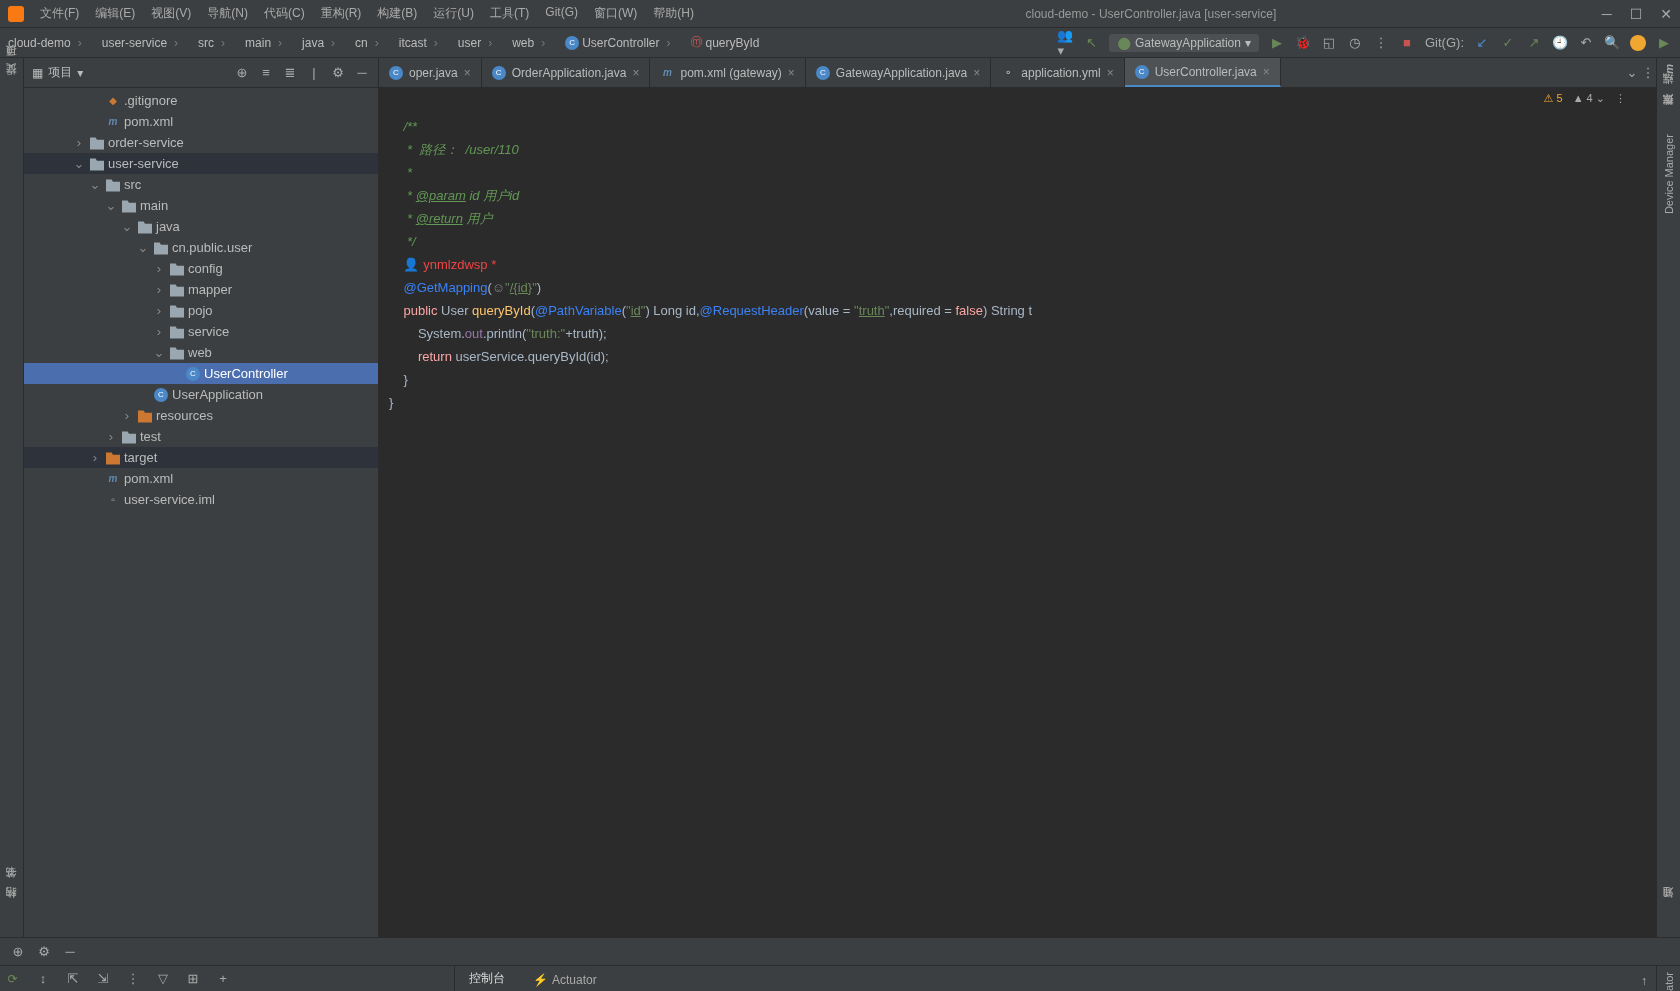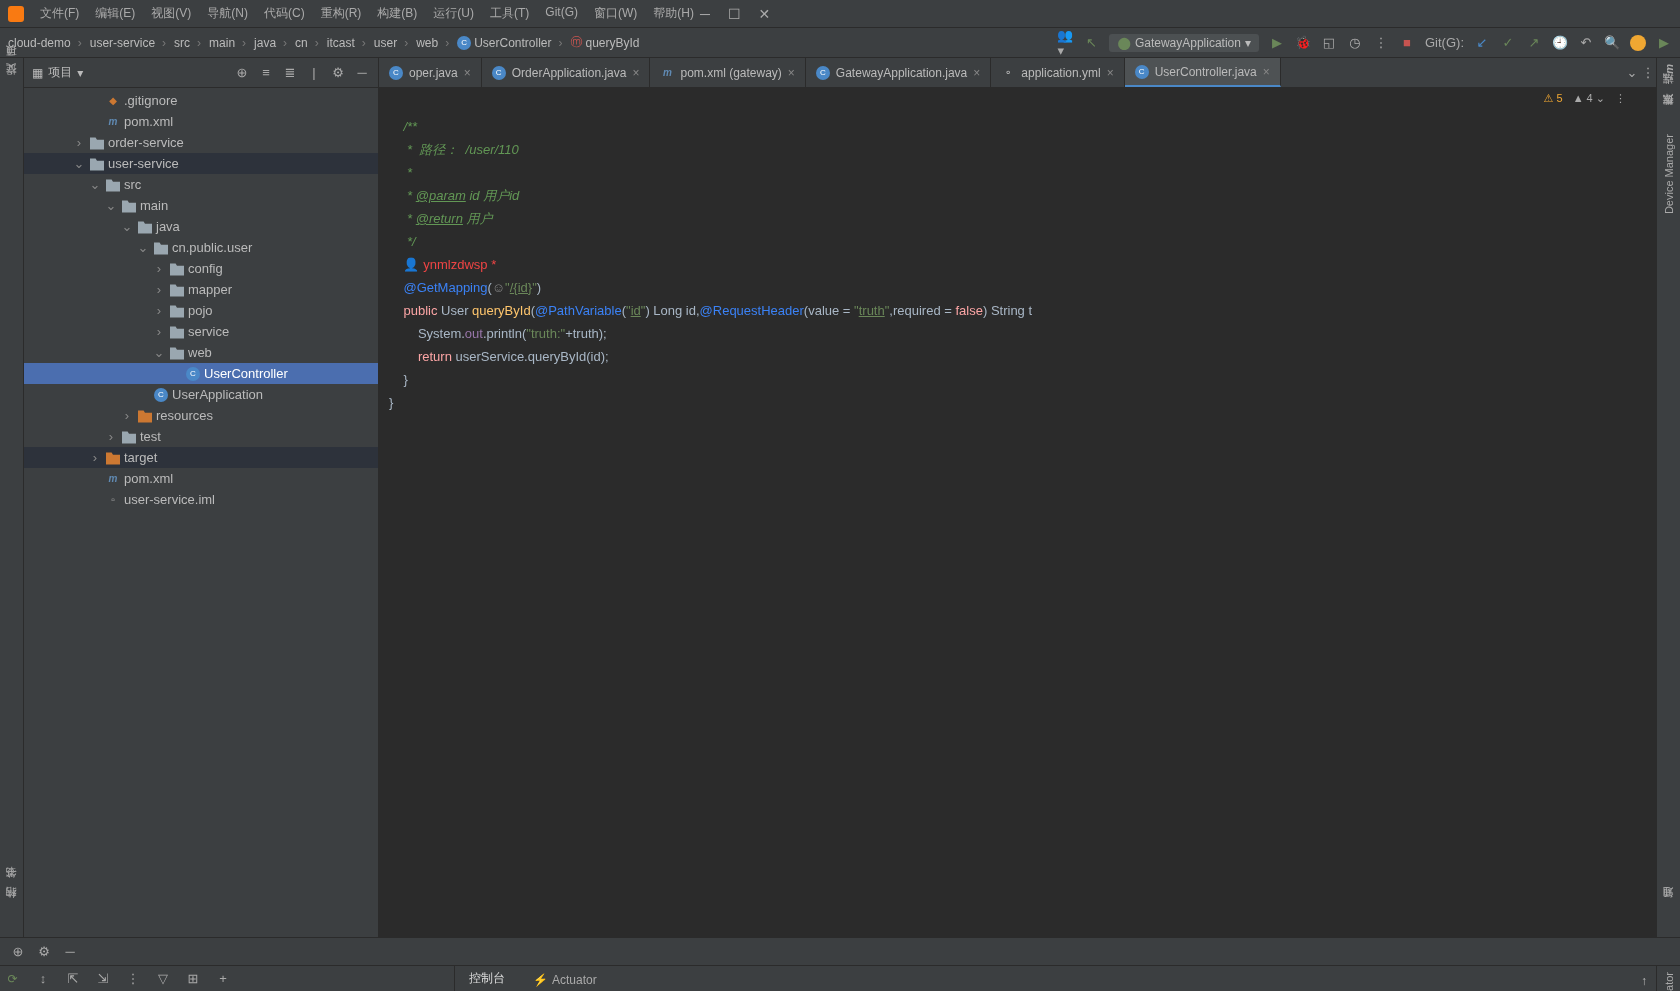--- a/index.html
+++ b/index.html
@@ -4,21 +4,21 @@
 <style>
   *{box-sizing:border-box;margin:0;padding:0;font-family:"Microsoft YaHei","Segoe UI",sans-serif}
   body{background:#2b2b2b;color:#bbb;font-size:12px;overflow:hidden;width:1680px;height:991px;user-select:none}
   .titlebar{height:28px;background:#3c3f41;display:flex;align-items:center;padding:0 8px;color:#aaa;border-bottom:1px solid #2b2b2b}
   .titlebar .logo{width:16px;height:16px;background:#f97a12;border-radius:3px;margin-right:10px}
   .titlebar .menus{display:flex;gap:4px}
   .titlebar .menus span{padding:2px 6px;cursor:default}
   .titlebar .wintitle{flex:1;text-align:center;color:#999}
   .titlebar .winbtns{display:flex;gap:18px;color:#aaa;font-size:14px}
   .navbar{height:30px;background:#3c3f41;border-bottom:1px solid #2b2b2b;display:flex;align-items:center;padding:0 8px}
-  .crumbs{display:flex;align-items:center;gap:8px;flex:1}
+  .crumbs{display:flex;align-items:center;gap:20px;flex:1}
   .crumb{display:flex;align-items:center;gap:3px;color:#bbb}
   .crumb.sep::after{content:"›";margin-left:4px;color:#777}
   .navicons{display:flex;gap:10px;align-items:center}
   .ni{width:16px;height:16px;display:flex;align-items:center;justify-content:center;color:#aaa;font-size:13px}
   .dd{background:#4c5052;padding:2px 8px;border-radius:3px;display:flex;align-items:center;gap:4px}
   .body{display:flex;height:calc(100% - 28px - 30px - 28px - 26px)}
   .leftgutter{width:24px;background:#3c3f41;border-right:1px solid #2b2b2b;display:flex;flex-direction:column;align-items:center;padding-top:6px;gap:20px}
   .vtext{writing-mode:vertical-rl;transform:rotate(180deg);font-size:11px;color:#aaa}
   .rightgutter{width:24px;background:#3c3f41;border-left:1px solid #2b2b2b;display:flex;flex-direction:column;align-items:center;padding-top:6px;gap:20px}
   .sidebar{width:355px;background:#3c3f41;border-right:1px solid #2b2b2b;display:flex;flex-direction:column}
@@ -74,20 +74,21 @@
       <span>导航(N)</span>
       <span>代码(C)</span>
       <span>重构(R)</span>
       <span>构建(B)</span>
       <span>运行(U)</span>
       <span>工具(T)</span>
       <span>Git(G)</span>
       <span>窗口(W)</span>
       <span>帮助(H)</span>
     </div>
+  <div class="wintitle">cloud-demo - UserController.java [user-service]</div>
   <div class="winbtns">
     <span>─</span>
     <span>☐</span>
     <span>✕</span>
   </div>
 </div>
 
 <div class="navbar">
   <div class="crumbs" id="crumbs">
       <span class="crumb sep">cloud-demo</span>

